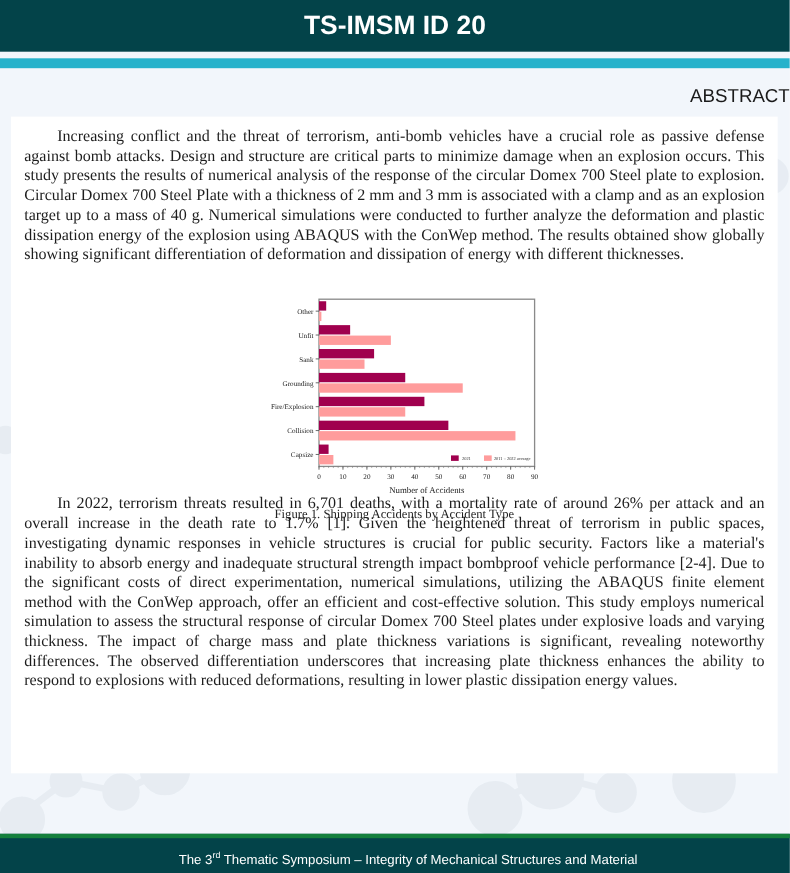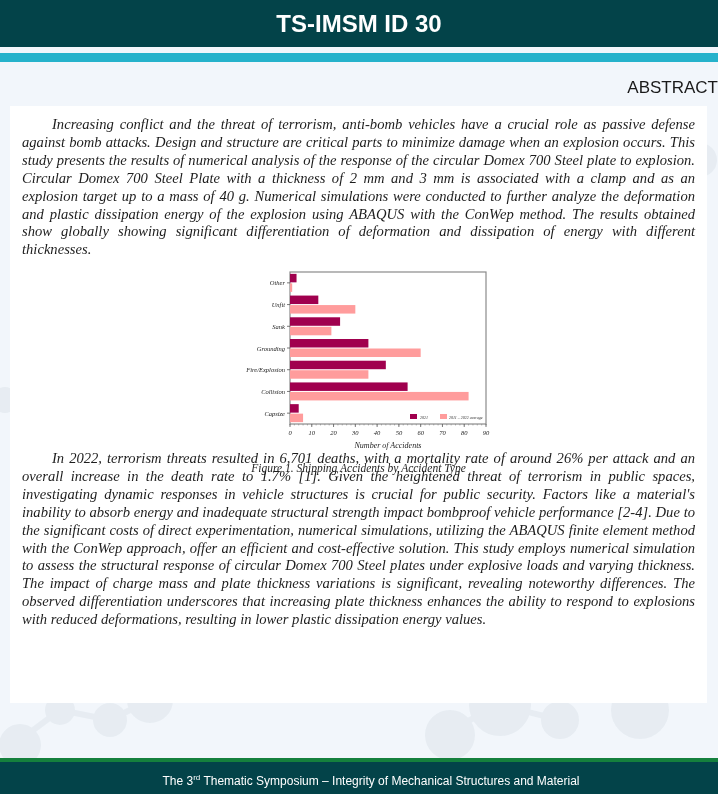--- a/index.html
+++ b/index.html
@@ -21,21 +21,20 @@
       background: #26b2cb;
     }
     .abstract-title {
       position: absolute; left: 0; top: 78px; width: 718px; text-align: right;
       font-family: "Liberation Sans", "DejaVu Sans", sans-serif;
       font-size: 17px; color: #1a1a1a;
     }
     .content {
       position: absolute; left: 10px; top: 106px; width: 697px; height: 597px;
       background: #ffffff;
-      font-style: italic;
     }
     .para {
       position: absolute; left: 12px; width: 673px;
       font-size: 14.6px; line-height: 17.9px; color: #1d1d1d;
       text-align: justify; text-indent: 30px; margin: 0;
     }
     #p1 { top: 10px; }
     #p2 { top: 344px; }
     .figure {
       position: absolute; left: 218px; top: 160px; width: 270px; height: 190px;
@@ -72,21 +71,21 @@
     <circle cx="450" cy="735" r="22"></circle>
     <circle cx="500" cy="705" r="28"></circle>
     <circle cx="560" cy="720" r="16"></circle>
     <circle cx="640" cy="710" r="26"></circle>
     <circle cx="700" cy="160" r="14"></circle>
     <circle cx="5" cy="400" r="10"></circle>
   </g>
 </svg>
 
 <div class="header">
-  <span>TS-IMSM ID 30</span>
+  <span>TS-IMSM ID 20</span>
 </div>
 <div class="stripe"></div>
 
 <div class="abstract-title">ABSTRACT</div>
 
 <div class="content">
   <p class="para" id="p1">Increasing conflict and the threat of terrorism, anti-bomb vehicles have a crucial role as passive defense against bomb attacks. Design and structure are critical parts to minimize damage when an explosion occurs. This study presents the results of numerical analysis of the response of the circular Domex 700 Steel plate to explosion. Circular Domex 700 Steel Plate with a thickness of 2 mm and 3 mm is associated with a clamp and as an explosion target up to a mass of 40 g. Numerical simulations were conducted to further analyze the deformation and plastic dissipation energy of the explosion using ABAQUS with the ConWep method. The results obtained show globally showing significant differentiation of deformation and dissipation of energy with different thicknesses.</p>
 
   <div class="figure">
     <svg id="chart" width="270" height="190">

